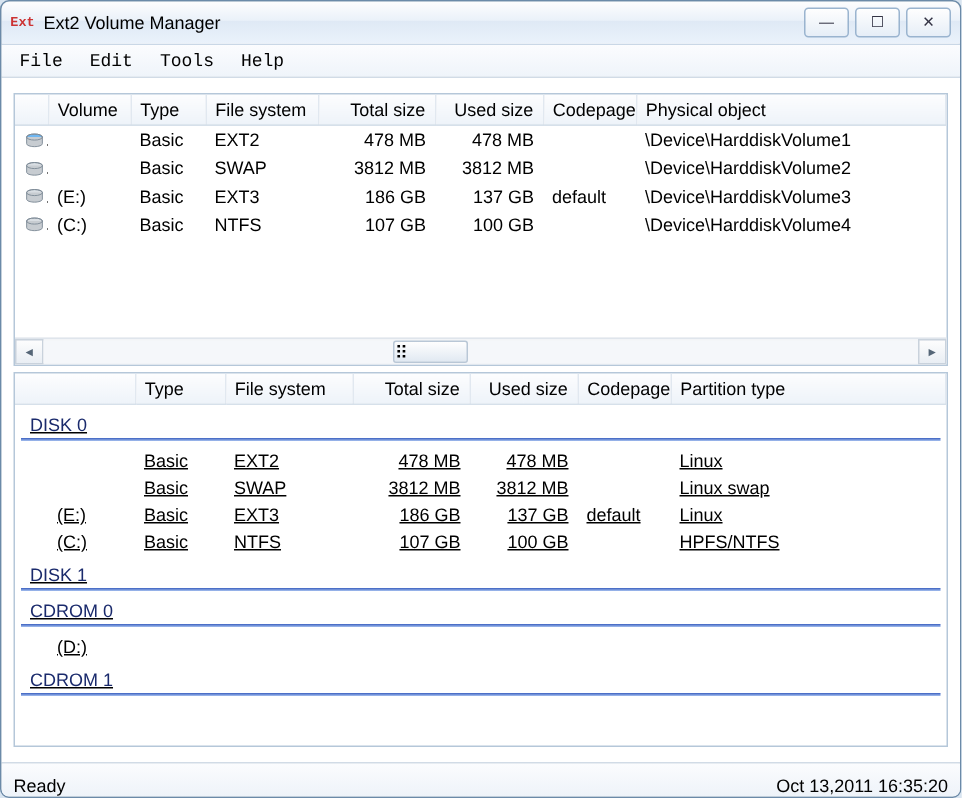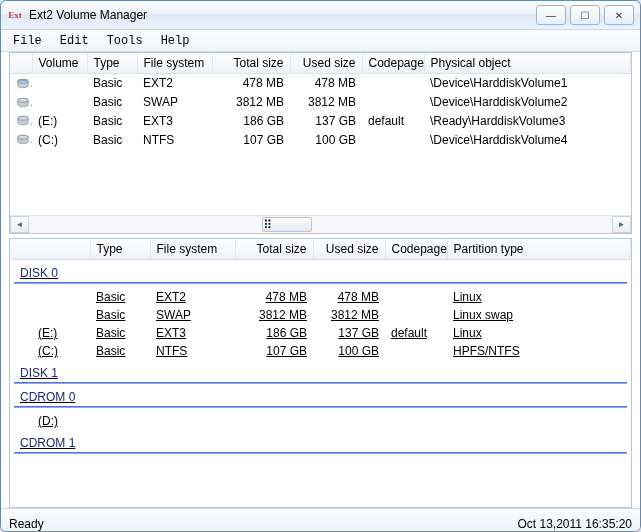--- a/index.html
+++ b/index.html
@@ -1,24 +1,24 @@
 <!DOCTYPE html>
 <html><head>
 <meta charset="utf-8">
 <style>
   html,body{margin:0;padding:0;font-family:"Segoe UI",Tahoma,sans-serif;font-size:12px;color:#000;background:#d8e4f0;}
   .window{width:641px;height:532px;box-sizing:border-box;background:#fff;border:1px solid #6b8aa8;border-radius:6px;display:flex;flex-direction:column;overflow:hidden;box-shadow:0 0 2px rgba(0,0,0,.15) inset;}
   .titlebar{height:28px;background:linear-gradient(#fdfdfe,#eaf1f9 45%,#dfe9f5 46%,#eaf2fb);display:flex;align-items:center;padding:0 6px;border-bottom:1px solid #c9d7e6;border-radius:6px 6px 0 0;}
-  .titlebar .app-icon{width:16px;height:16px;margin-right:6px;display:flex;align-items:center;justify-content:center;color:#c33;font-weight:bold;font-size:9px;font-family:Liberation Serif, serif;}
+  .titlebar .app-icon{width:16px;height:16px;margin-right:6px;display:flex;align-items:center;justify-content:center;color:#c33;font-weight:bold;font-size:9px;font-family:Liberation Mono, monospace;}
   .titlebar .title{flex:1;}
   .win-buttons{display:flex;gap:4px;}
   .win-btn{width:28px;height:18px;border:1px solid #9ab4cf;border-radius:3px;background:linear-gradient(#fefefe,#e6eef7);display:flex;align-items:center;justify-content:center;font-size:10px;color:#334;cursor:default;}
   .menubar{height:21px;background:linear-gradient(#fbfcfe,#eff4fa);border-bottom:1px solid #d1dbe6;display:flex;align-items:center;padding:0 4px;gap:2px;font-family:Liberation Mono, monospace;}
   .menubar .menu-item{padding:2px 8px;border-radius:2px;}
-  .client{flex:1;padding:0 8px;display:flex;flex-direction:column;gap:4px;overflow:hidden;background:#fff;justify-content:center;}
+  .client{flex:1;padding:10px 8px;display:flex;flex-direction:column;gap:4px;overflow:hidden;background:#fff;justify-content:center;}
   .panel{border:1px solid #b5c7d9;background:#fff;display:flex;flex-direction:column;overflow:hidden;}
   .top-panel{height:180px;}
   .bottom-panel{flex:1;}
   table{border-collapse:collapse;width:100%;table-layout:fixed;}
   th{font-weight:normal;text-align:left;padding:3px 6px;background:linear-gradient(#fdfdfe,#eef3f9);border-right:1px solid #e1e8f0;border-bottom:1px solid #d6e0ea;white-space:nowrap;overflow:hidden;}
   th.right, td.right{text-align:right;}
   td{padding:2px 6px;white-space:nowrap;overflow:hidden;text-overflow:ellipsis;}
   .drive-icon{display:inline-block;width:14px;height:14px;vertical-align:middle;}
   .hsb{height:17px;background:#f2f4f7;border-top:1px solid #dfe5ec;display:flex;align-items:center;}
   .hsb .arrow{width:17px;height:15px;border:1px solid #c9d2dc;background:linear-gradient(#fdfdfd,#e9eef4);display:flex;align-items:center;justify-content:center;font-size:8px;color:#567;}
@@ -116,21 +116,21 @@
                   <ellipse cx="8" cy="5" rx="6" ry="2.3" fill="#d9dee3" stroke="#7d8a96" stroke-width="0.7"></ellipse>
                   <path d="M2 5v5c0 1.3 2.7 2.3 6 2.3s6-1 6-2.3V5" fill="#c7ccd1" stroke="#7d8a96" stroke-width="0.7"></path>
                   <ellipse cx="8" cy="5" rx="6" ry="2.3" fill="none" stroke="#7d8a96" stroke-width="0.7"></ellipse>
                 </svg></td>
               <td>(E:)</td>
               <td>Basic</td>
               <td>EXT3</td>
               <td class="right">186 GB</td>
               <td class="right">137 GB</td>
               <td>default</td>
-              <td>\Ready\HarddiskVolume3</td>
+              <td>\Device\HarddiskVolume3</td>
             </tr>
             <tr>
               <td><svg class="drive-icon" viewBox="0 0 16 16">
                   <ellipse cx="8" cy="5" rx="6" ry="2.3" fill="#d9dee3" stroke="#7d8a96" stroke-width="0.7"></ellipse>
                   <path d="M2 5v5c0 1.3 2.7 2.3 6 2.3s6-1 6-2.3V5" fill="#c7ccd1" stroke="#7d8a96" stroke-width="0.7"></path>
                   <ellipse cx="8" cy="5" rx="6" ry="2.3" fill="none" stroke="#7d8a96" stroke-width="0.7"></ellipse>
                 </svg></td>
               <td>(C:)</td>
               <td>Basic</td>
               <td>NTFS</td>

